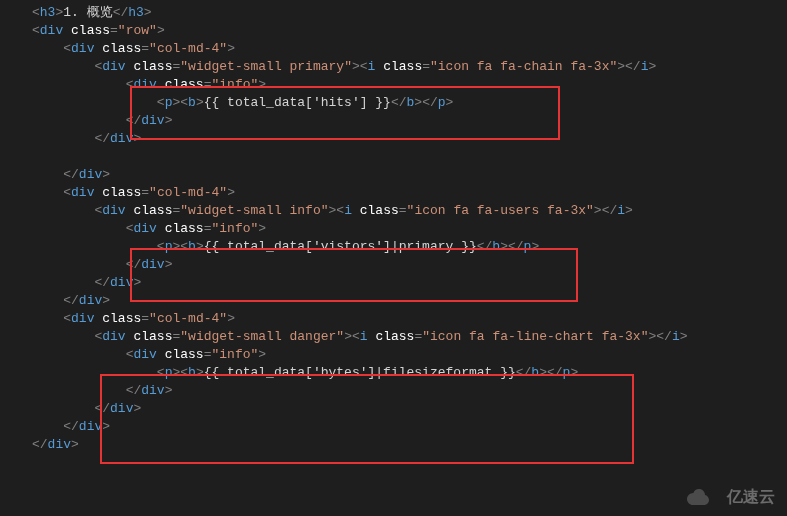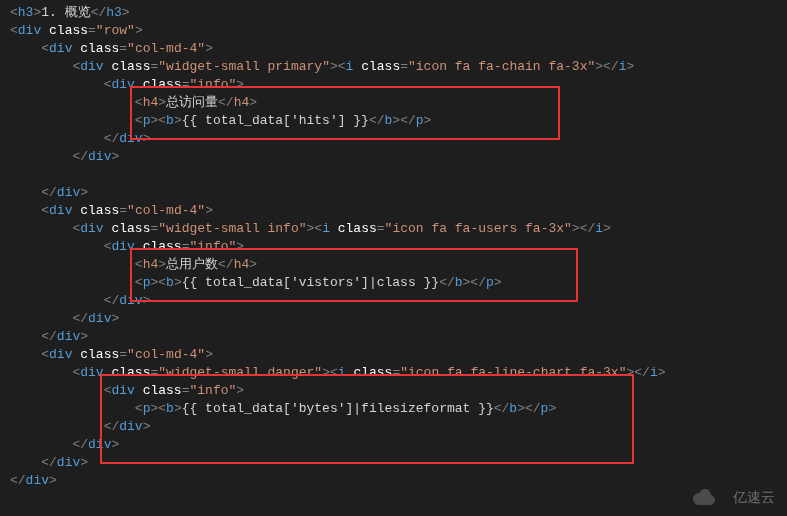--- a/index.html
+++ b/index.html
@@ -10,21 +10,21 @@
       line-height: 18px;
       color: #d4d4d4;
       padding: 4px 0;
       width: 787px;
       height: 516px;
       overflow: hidden;
       position: relative;
     }
     .code-line {
       white-space: pre;
-      padding-left: 10px;
+      padding-left: 32px;
       font-family: Liberation Mono, monospace;
     }
     .tag { color: #808080; }
     .elem { color: #569cd6; }
     .attr { color: #ffffff; }
     .str { color: #ce9178; }
     .txt { color: #d4d4d4; }
     .h4open { color: #ce9178; }
     .h4close { color: #ce9178; }
     .highlight-box {
@@ -32,47 +32,46 @@
       border: 2px solid #e63333;
       background: transparent;
       pointer-events: none;
     }
     .watermark {
       position: absolute;
       right: 12px;
       bottom: 10px;
       color: rgba(255,255,255,0.35);
       font-family: sans-serif;
-      font-size: 14px;
+      font-size: 16px;
       display: flex;
       align-items: center;
       gap: 16px;
+      font-weight: bold;
     }
     .watermark svg { opacity: 0.4; }
   </style>
 </head>
 <body>
 
 <div>
 <div class="code-line"><span class="tag">&lt;</span><span class="elem">h3</span><span class="tag">&gt;</span><span class="txt">1. 概览</span><span class="tag">&lt;/</span><span class="elem">h3</span><span class="tag">&gt;</span></div>
 <div class="code-line"><span class="tag">&lt;</span><span class="elem">div</span> <span class="attr">class</span><span class="tag">=</span><span class="str">"<span>row</span>"</span><span class="tag">&gt;</span></div>
 <div class="code-line">    <span class="tag">&lt;</span><span class="elem">div</span> <span class="attr">class</span><span class="tag">=</span><span class="str">"<span>col-md-4</span>"</span><span class="tag">&gt;</span></div>
 <div class="code-line">        <span class="tag">&lt;</span><span class="elem">div</span> <span class="attr">class</span><span class="tag">=</span><span class="str">"<span>widget-small primary</span>"</span><span class="tag">&gt;&lt;</span><span class="elem">i</span> <span class="attr">class</span><span class="tag">=</span><span class="str">"<span>icon fa fa-chain fa-3x</span>"</span><span class="tag">&gt;&lt;/</span><span class="elem">i</span><span class="tag">&gt;</span></div>
 <div class="code-line">            <span class="tag">&lt;</span><span class="elem">div</span> <span class="attr">class</span><span class="tag">=</span><span class="str">"<span>info</span>"</span><span class="tag">&gt;</span></div>
-<div class="code-line">                <span class="tag">&lt;</span><span class="h4open">h4</span><span class="tag">&gt;</span><span class="txt">总访问量</span><span class="tag">&lt;/</span><span class="h4close">h4</span><span class="tag">&gt;</span></div>
 <div class="code-line">                <span class="tag">&lt;</span><span class="elem">p</span><span class="tag">&gt;&lt;</span><span class="elem">b</span><span class="tag">&gt;</span><span class="txt">{{ total_data['hits'] }}</span><span class="tag">&lt;/</span><span class="elem">b</span><span class="tag">&gt;&lt;/</span><span class="elem">p</span><span class="tag">&gt;</span></div>
 <div class="code-line">            <span class="tag">&lt;/</span><span class="elem">div</span><span class="tag">&gt;</span></div>
 <div class="code-line">        <span class="tag">&lt;/</span><span class="elem">div</span><span class="tag">&gt;</span></div>
 <div class="code-line"> </div>
 <div class="code-line">    <span class="tag">&lt;/</span><span class="elem">div</span><span class="tag">&gt;</span></div>
 <div class="code-line">    <span class="tag">&lt;</span><span class="elem">div</span> <span class="attr">class</span><span class="tag">=</span><span class="str">"<span>col-md-4</span>"</span><span class="tag">&gt;</span></div>
 <div class="code-line">        <span class="tag">&lt;</span><span class="elem">div</span> <span class="attr">class</span><span class="tag">=</span><span class="str">"<span>widget-small info</span>"</span><span class="tag">&gt;&lt;</span><span class="elem">i</span> <span class="attr">class</span><span class="tag">=</span><span class="str">"<span>icon fa fa-users fa-3x</span>"</span><span class="tag">&gt;&lt;/</span><span class="elem">i</span><span class="tag">&gt;</span></div>
 <div class="code-line">            <span class="tag">&lt;</span><span class="elem">div</span> <span class="attr">class</span><span class="tag">=</span><span class="str">"<span>info</span>"</span><span class="tag">&gt;</span></div>
-<div class="code-line">                <span class="tag">&lt;</span><span class="h4open">h4</span><span class="tag">&gt;</span><span class="txt">总用户数</span><span class="tag">&lt;/</span><span class="h4close">h4</span><span class="tag">&gt;</span></div>
-<div class="code-line">                <span class="tag">&lt;</span><span class="elem">p</span><span class="tag">&gt;&lt;</span><span class="elem">b</span><span class="tag">&gt;</span><span class="txt">{{ total_data['vistors']|class }}</span><span class="tag">&lt;/</span><span class="elem">b</span><span class="tag">&gt;&lt;/</span><span class="elem">p</span><span class="tag">&gt;</span></div>
+<div class="code-line">                <span class="tag">&lt;</span><span class="elem">p</span><span class="tag">&gt;&lt;</span><span class="elem">b</span><span class="tag">&gt;</span><span class="txt">{{ total_data['vistors']|primary }}</span><span class="tag">&lt;/</span><span class="elem">b</span><span class="tag">&gt;&lt;/</span><span class="elem">p</span><span class="tag">&gt;</span></div>
 <div class="code-line">            <span class="tag">&lt;/</span><span class="elem">div</span><span class="tag">&gt;</span></div>
 <div class="code-line">        <span class="tag">&lt;/</span><span class="elem">div</span><span class="tag">&gt;</span></div>
 <div class="code-line">    <span class="tag">&lt;/</span><span class="elem">div</span><span class="tag">&gt;</span></div>
 <div class="code-line">    <span class="tag">&lt;</span><span class="elem">div</span> <span class="attr">class</span><span class="tag">=</span><span class="str">"<span>col-md-4</span>"</span><span class="tag">&gt;</span></div>
 <div class="code-line">        <span class="tag">&lt;</span><span class="elem">div</span> <span class="attr">class</span><span class="tag">=</span><span class="str">"<span>widget-small danger</span>"</span><span class="tag">&gt;&lt;</span><span class="elem">i</span> <span class="attr">class</span><span class="tag">=</span><span class="str">"<span>icon fa fa-line-chart fa-3x</span>"</span><span class="tag">&gt;&lt;/</span><span class="elem">i</span><span class="tag">&gt;</span></div>
 <div class="code-line">            <span class="tag">&lt;</span><span class="elem">div</span> <span class="attr">class</span><span class="tag">=</span><span class="str">"<span>info</span>"</span><span class="tag">&gt;</span></div>
 <div class="code-line">                <span class="tag">&lt;</span><span class="elem">p</span><span class="tag">&gt;&lt;</span><span class="elem">b</span><span class="tag">&gt;</span><span class="txt">{{ total_data['bytes']|filesizeformat }}</span><span class="tag">&lt;/</span><span class="elem">b</span><span class="tag">&gt;&lt;/</span><span class="elem">p</span><span class="tag">&gt;</span></div>
 <div class="code-line">            <span class="tag">&lt;/</span><span class="elem">div</span><span class="tag">&gt;</span></div>
 <div class="code-line">        <span class="tag">&lt;/</span><span class="elem">div</span><span class="tag">&gt;</span></div>
 <div class="code-line">    <span class="tag">&lt;/</span><span class="elem">div</span><span class="tag">&gt;</span></div>

